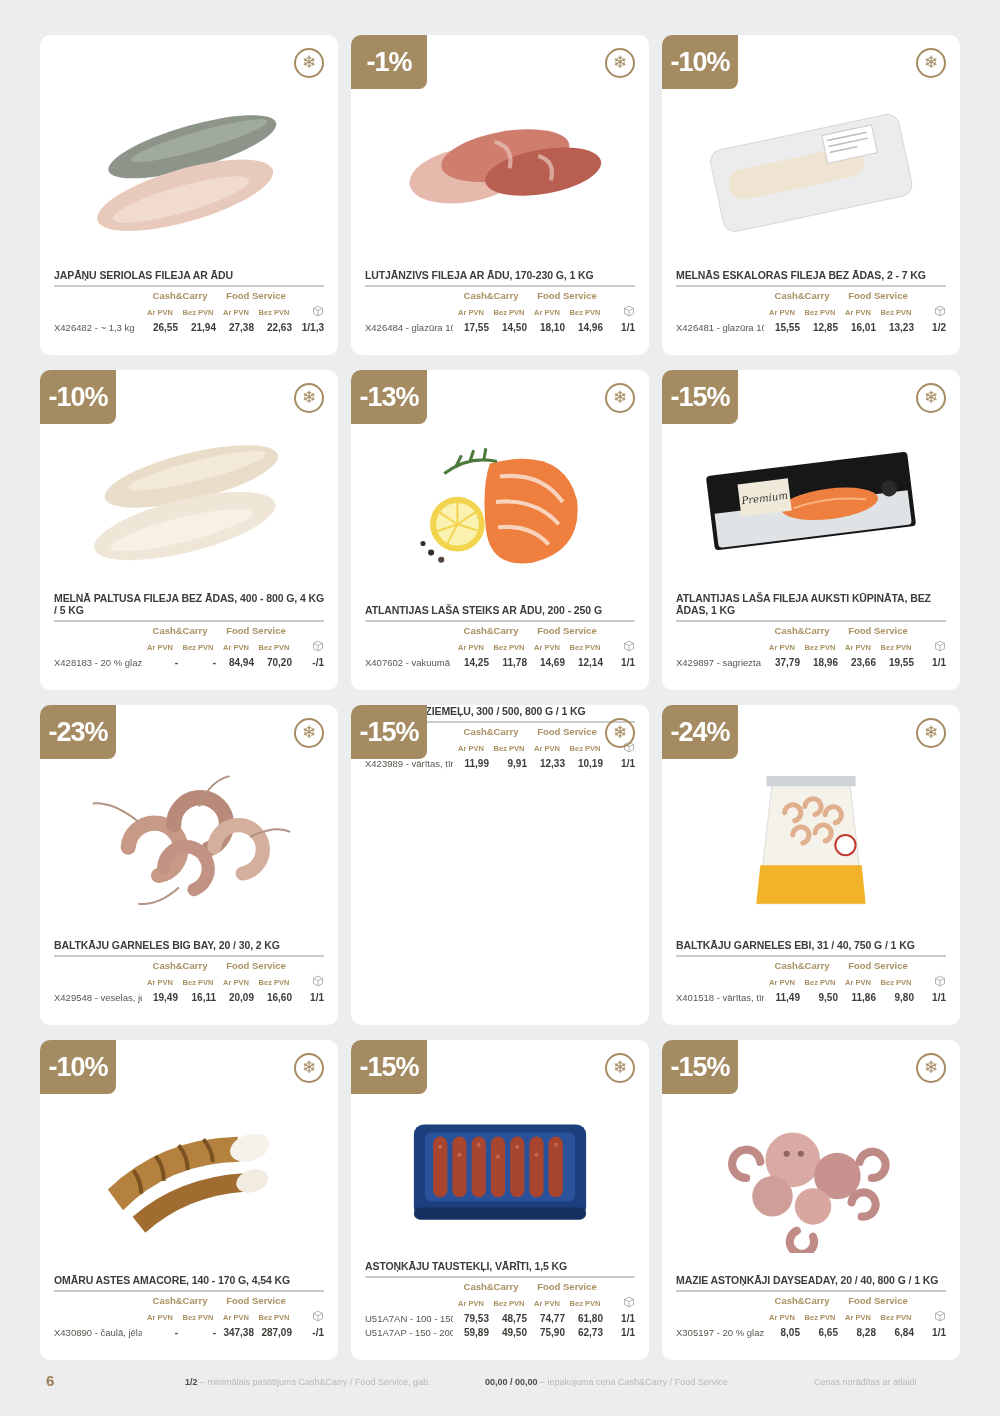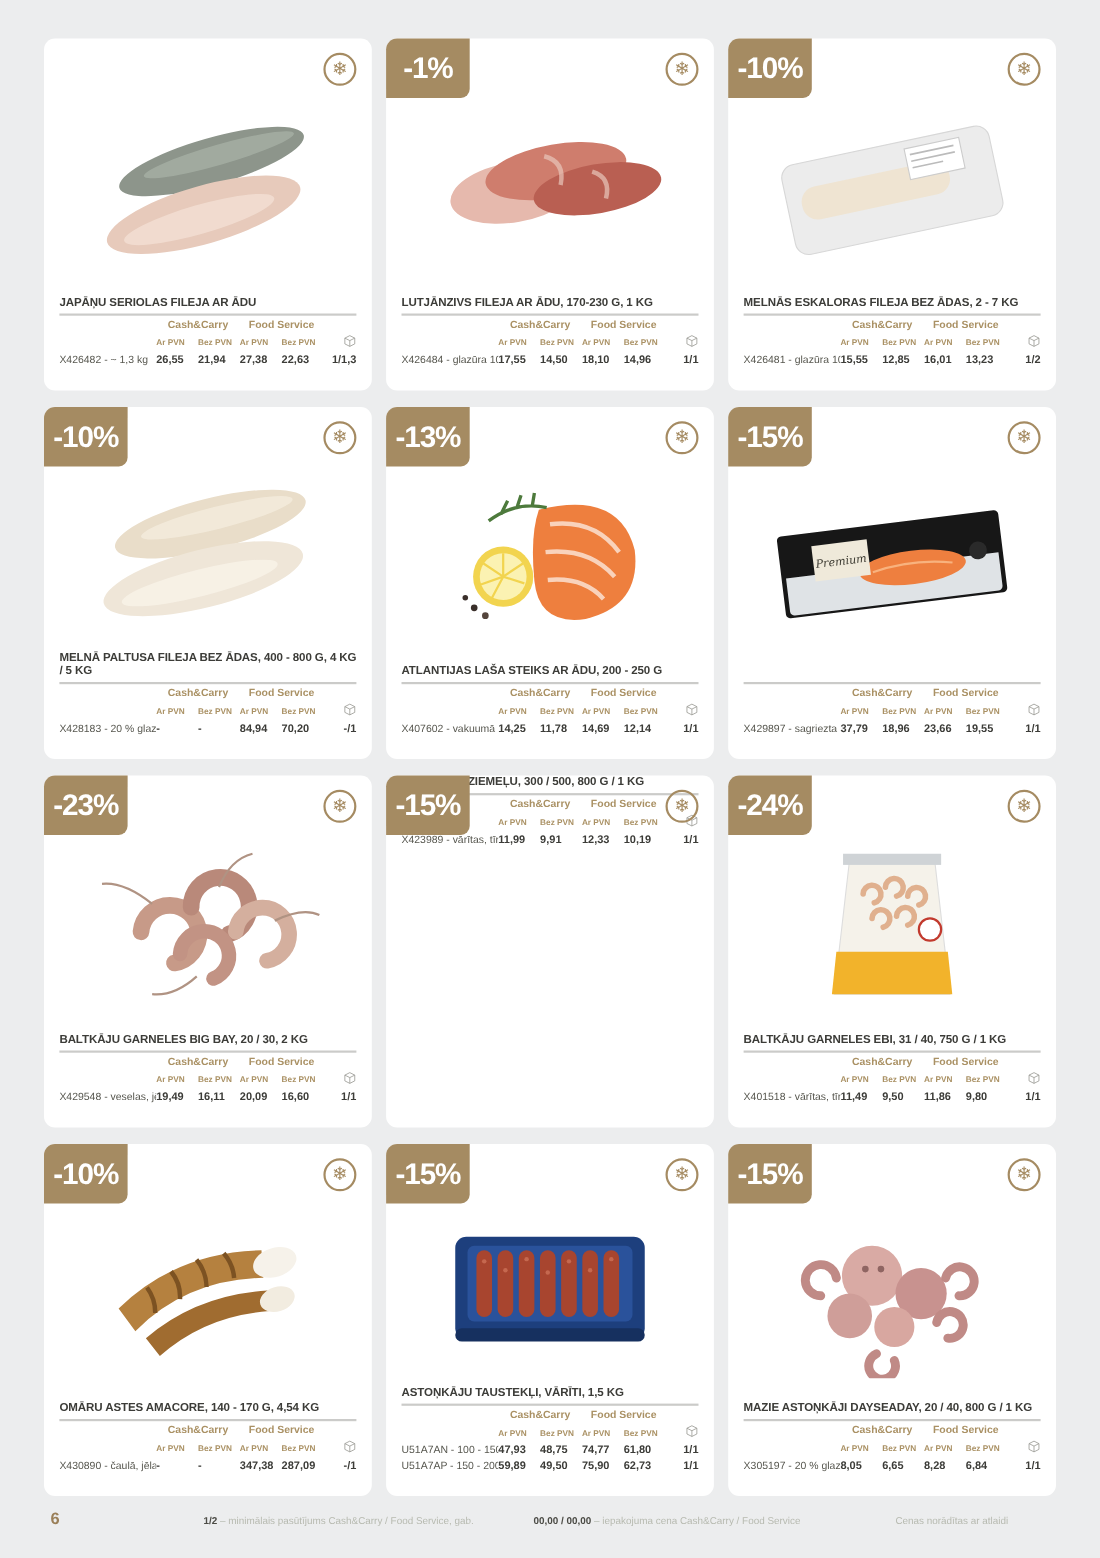--- a/index.html
+++ b/index.html
@@ -43,26 +43,26 @@
 
   .ptable { width:100%; }
   .trow {
     display:grid;
     grid-template-columns:1fr 38px 38px 38px 38px 30px;
     align-items:baseline;
   }
   .grp { color:var(--tan); font-weight:700; font-size:9.5px; text-align:center; }
   .g1 { grid-column:2 / 4; }
   .g2 { grid-column:4 / 6; }
-  .sub { color:var(--tan); font-weight:700; font-size:7.5px; text-align:left; padding-right:2px; }
+  .sub { color:var(--tan); font-weight:700; font-size:7.5px; text-align:center; padding-right:2px; }
   .pkgcell { text-align:right; }
   .pkgcell svg { width:12px; height:12px; vertical-align:-2px; }
   .prow { margin-top:3px; }
   .desc { font-size:9.5px; color:#57574f; white-space:nowrap; overflow:hidden; }
-  .val { font-size:10px; font-weight:700; color:var(--dark); text-align:left; padding-right:2px; }
+  .val { font-size:10px; font-weight:700; color:var(--dark); text-align:right; padding-right:2px; }
   .pkg { font-size:10px; font-weight:700; color:var(--dark); text-align:right; }
 
   .footer { position:absolute; left:0; top:1372px; width:1000px; height:30px; font-size:9px; }
   .pageno { position:absolute; left:46px; top:0; font-size:15px; font-weight:700; color:#9a7f58; }
   .fitem { position:absolute; top:5px; white-space:nowrap; }
   .f1 { left:185px; } .f2 { left:485px; } .f3 { left:814px; }
   .fk { font-weight:700; color:#4b4b45; }
   .ft { color:#b7bab0; }
 
   .imgtext { font-size:9px; font-weight:700; letter-spacing:1px; fill:#e3e9e2; }
@@ -320,20 +320,21 @@
       <path d="M14,76 h192 v30 a4,4 0 0 1 -4,4 h-184 a4,4 0 0 1 -4,-4 Z" fill="#dfe3e6"></path>
       <ellipse cx="128" cy="80" rx="48" ry="15" fill="#ee7f3f"></ellipse>
       <path d="M92,80 q36,-8 72,0" stroke="#f8b27e" stroke-width="2" fill="none"></path>
       <rect x="40" y="50" width="50" height="32" fill="#efe9da"></rect>
       <text x="65" y="70" text-anchor="middle" class="premiumtext">Premium</text>
       <circle cx="188" cy="72" r="8" fill="#2a2a2a"></circle>
           </g>
         </svg>
       </div>
     <div class="info">
+      <div class="title">ATLANTIJAS LAŠA FILEJA AUKSTI KŪPINĀTA, BEZ ĀDAS, 1 KG</div>
       <div class="rule"></div>
       <div class="ptable">
         <div class="trow">
           <div></div>
           <div class="grp g1">Cash&amp;Carry</div>
           <div class="grp g2">Food Service</div>
         </div>
         <div class="trow">
           <div></div>
           <div class="sub">Ar PVN</div>
@@ -581,21 +582,21 @@
           <div class="sub">Bez PVN</div>
           <div class="pkgcell">
             <svg viewBox="0 0 16 16" fill="none" stroke="#9a9a94" stroke-width="1">
               <path d="M8 1.5 14 4.5 v7 L8 14.5 2 11.5 v-7 Z"></path>
               <path d="M2 4.5 8 7.5 14 4.5 M8 7.5 V14.5"></path>
             </svg>
           </div>
         </div>
       <div class="trow prow">
             <div class="desc">U51A7AN - 100 - 150 g</div>
-            <div class="val">47,93</div>
+            <div class="val">79,53</div>
             <div class="val">48,75</div>
             <div class="val">74,77</div>
             <div class="val">61,80</div>
             <div class="pkg">1/1</div>
           </div>
           <div class="trow prow">
             <div class="desc">U51A7AP - 150 - 200 g</div>
             <div class="val">59,89</div>
             <div class="val">49,50</div>
             <div class="val">75,90</div>

